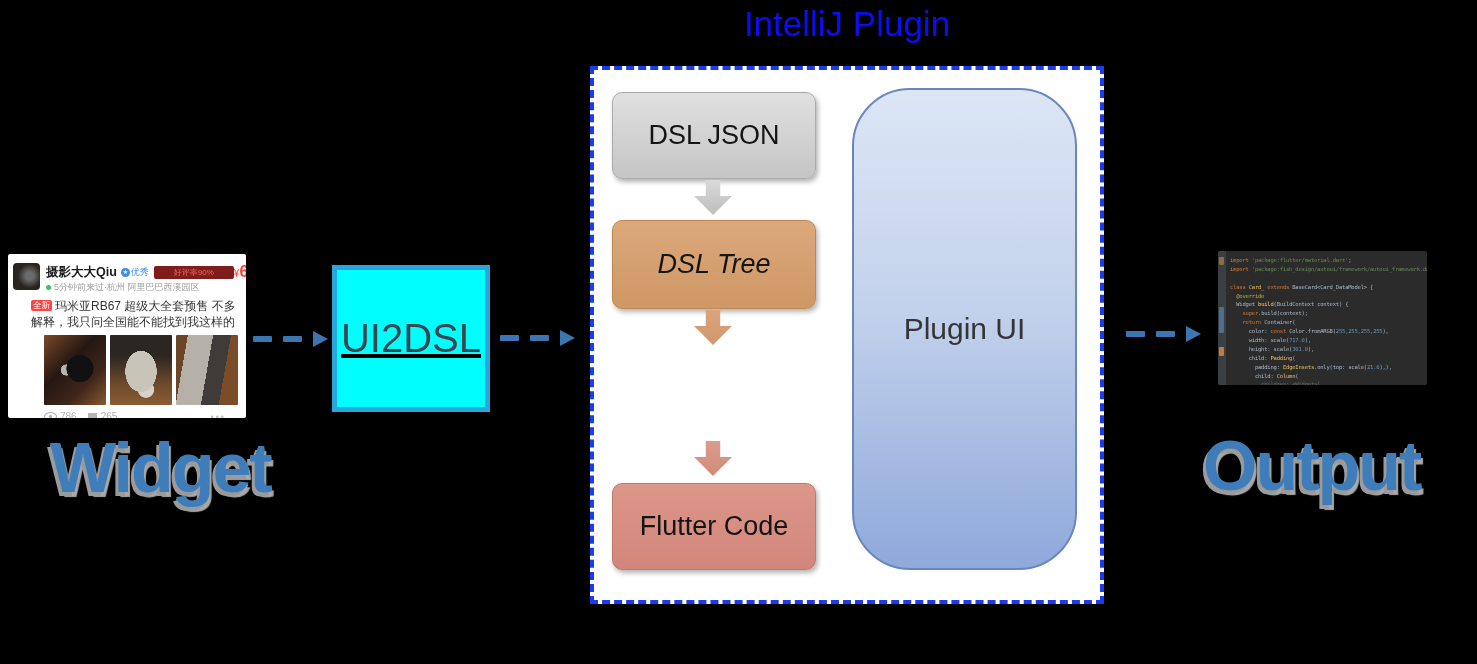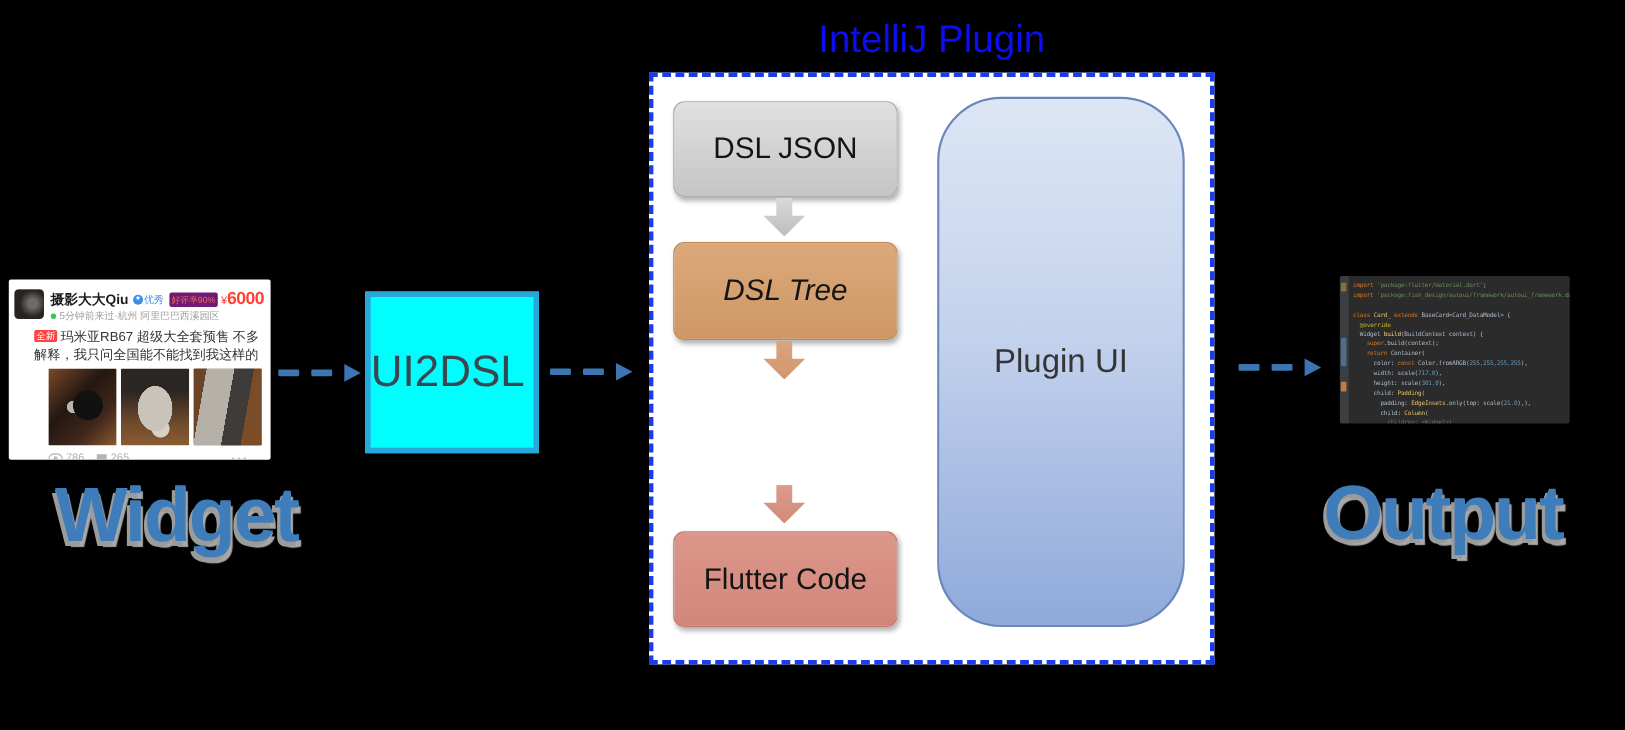--- a/index.html
+++ b/index.html
@@ -2,21 +2,21 @@
 <html><head>
 <meta charset="utf-8">
 <style>
   html,body{margin:0;padding:0;background:#000;}
   .canvas{position:relative;width:1477px;height:664px;background:#000;overflow:hidden;
           font-family:"Liberation Sans",sans-serif;}
 
   
   .ui2code-title{position:absolute;left:46px;top:22px;font-size:53px;color:#FF2B06;
     border-bottom:5px solid #FF2B06;padding:0 4px 5px 0;line-height:1.05;}
-  .intellij-title{position:absolute;left:590px;top:16px;width:514px;text-align:center;
+  .intellij-title{position:absolute;left:590px;top:4px;width:514px;text-align:center;
     font-size:35px;font-weight:500;color:#0D0DF2;}
 
   
   .big-label{position:absolute;font-size:70px;font-weight:700;letter-spacing:-2px;color:#3E7DB9;
     text-shadow:-3px 4px 0 #9b9b9b,2px 5px 1px #a8a8a8,0 2px 0 #b5b5b5;}
   .big-label.input{left:50px;top:428px;}
   .big-label.output{left:1203px;top:426px;}
 
   
   .harrow{position:absolute;display:flex;align-items:center;height:16px;}
@@ -31,21 +31,21 @@
   .avatar{width:27px;height:27px;border-radius:4px;flex:none;
     background:radial-gradient(circle at 62% 48%,#6b6b6b 0 18%,#2a2420 55%),
                linear-gradient(130deg,#3a2317,#1c140f 60%,#4a2c18);}
   .card-head{margin-left:6px;flex:1;min-width:0;}
   .head-row1{display:flex;align-items:center;white-space:nowrap;}
   .username{font-size:12.5px;font-weight:700;color:#1a1a1a;}
   .cert{display:flex;align-items:center;margin-left:4px;}
   .cert-dot{width:9px;height:9px;border-radius:50%;background:#3C8DE8;color:#fff;font-size:6px;
     line-height:9px;text-align:center;flex:none;}
   .cert-text{font-size:9px;color:#3C8DE8;margin-left:1px;}
-  .rate-chip{font-size:8px;color:#F2695C;background:#701a75;padding:1px 2px;border-radius:2px;margin-left:5px;}
+  .rate-chip{font-size:8px;color:#F2695C;background:#7f1d1d;padding:1px 20px;border-radius:2px;margin-left:5px;}
   .price{margin-left:auto;color:#FF4033;display:flex;align-items:baseline;}
   .price .cur{font-size:10px;}
   .price .amt{font-size:16px;font-weight:700;letter-spacing:-0.5px;}
   .head-row2{display:flex;align-items:center;margin-top:0;white-space:nowrap;overflow:hidden;}
   .gdot{width:5px;height:5px;border-radius:50%;background:#35C759;margin-right:3px;flex:none;}
   .subtitle{font-size:9px;color:#9e9e9e;}
   .desc{margin:5px 0 0 18px;font-size:12px;line-height:15.5px;color:#333;height:32px;overflow:hidden;}
   .cond-badge{display:inline-block;background:#FF4242;color:#fff;font-size:8.5px;line-height:11px;
     padding:0 2px;border-radius:2px;vertical-align:2px;margin-right:3px;}
   .photos{display:flex;margin:4px 0 0 31px;}
@@ -60,21 +60,21 @@
     linear-gradient(180deg,#2c2622 0 30%,#6e4a2c 70%,#8a5c32);}
   .photo.p3{background:
     linear-gradient(100deg,#6b4526 0 16%,#b5b0a8 16% 50%,#3f3b39 50% 74%,#7b4c28 74%);}
   .stats{display:flex;align-items:center;margin:6px 0 0 31px;color:#b0b0b0;font-size:10px;}
   .stats svg{margin-right:3px;}
   .stat-num{margin-right:10px;}
   .more-dots{margin-left:auto;margin-right:14px;letter-spacing:2px;color:#c0c0c0;font-size:9px;}
 
   
   .ui2dsl{position:absolute;left:332px;top:265px;width:158px;height:147px;box-sizing:border-box;
-    background:#00FEFE;border:5px solid #27A7DA;display:flex;align-items:center;}
+    background:#00FEFE;border:5px solid #27A7DA;display:flex;align-items:center;justify-content:center;text-decoration:underline;}
   .ui2dsl span{font-size:40px;font-weight:500;color:#3B4750;}
 
   
   .plugin-box{position:absolute;left:590px;top:66px;width:514px;height:538px;box-sizing:border-box;
     background:#fff;border:4px dashed #1B3CEE;}
   .flow-box{position:absolute;left:18px;width:202px;border-radius:10px;display:flex;align-items:center;
     justify-content:center;font-size:27px;font-weight:500;color:#141414;
     box-shadow:2px 3px 5px rgba(0,0,0,0.3);}
   .fb-json{top:22px;height:85px;background:linear-gradient(180deg,#E0E0E0,#C5C5C5);border:1px solid #ABABAB;}
   .fb-dsltree{top:150px;height:87px;background:linear-gradient(180deg,#DCA97B,#CE9765);border:1px solid #BE8852;font-style:italic;}

